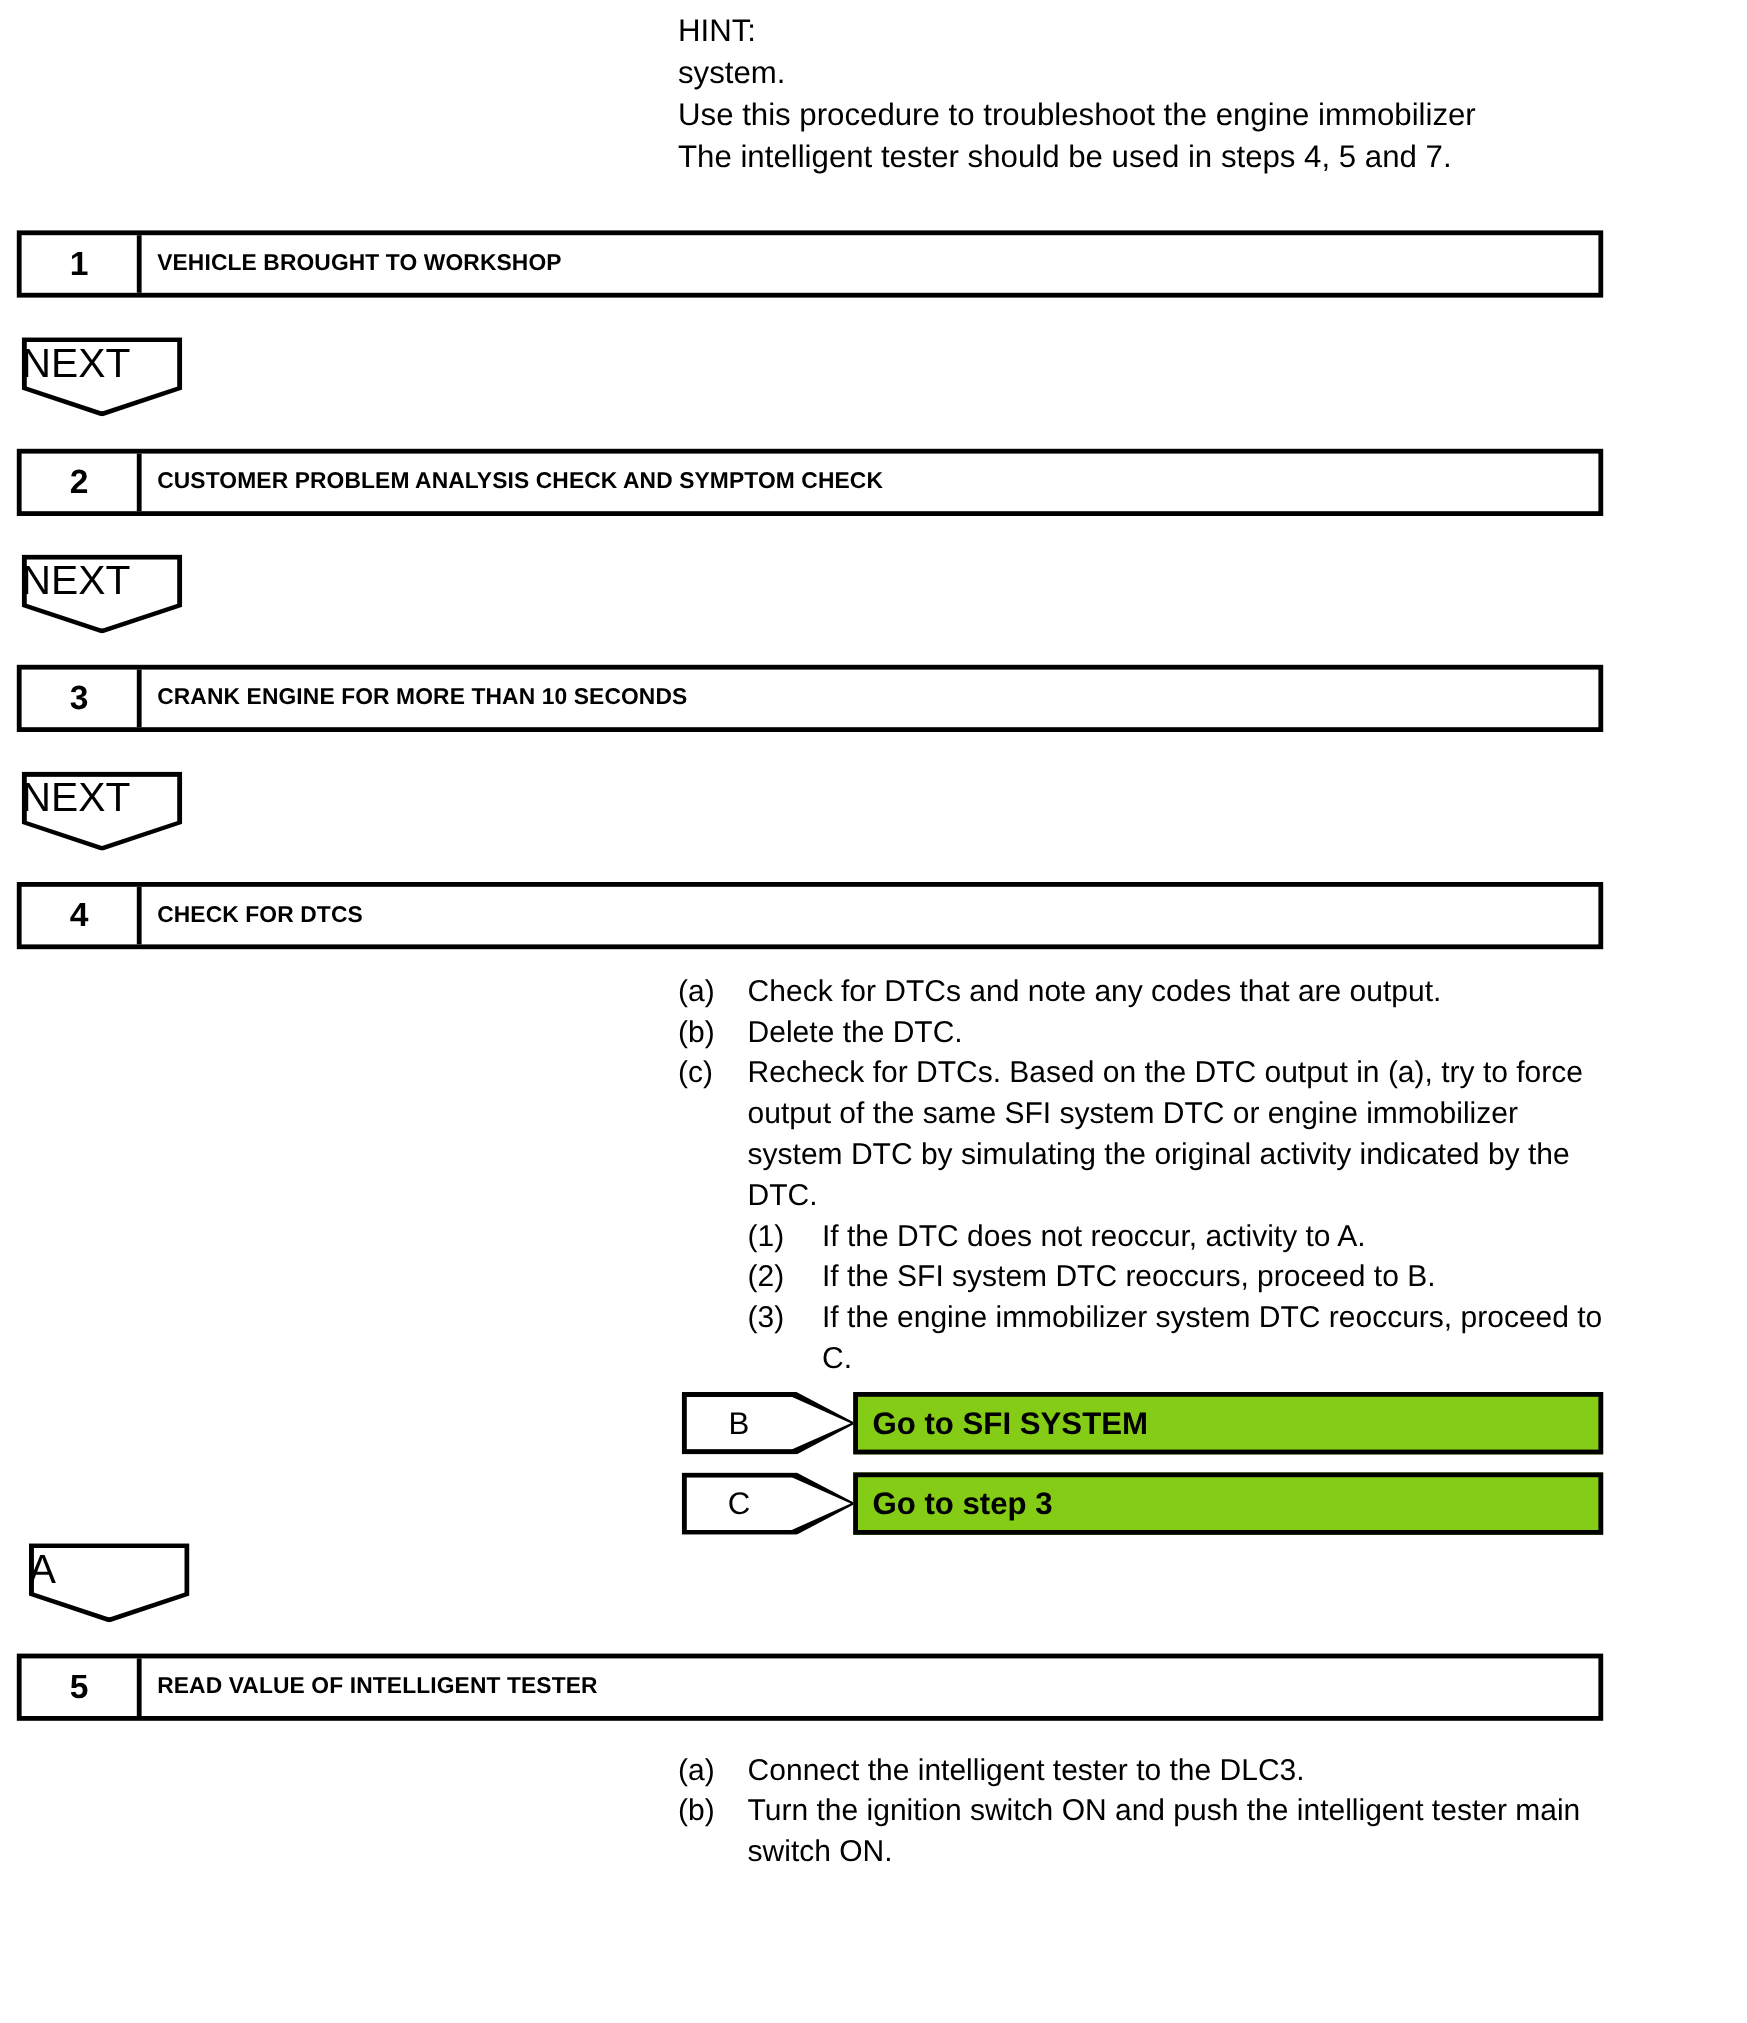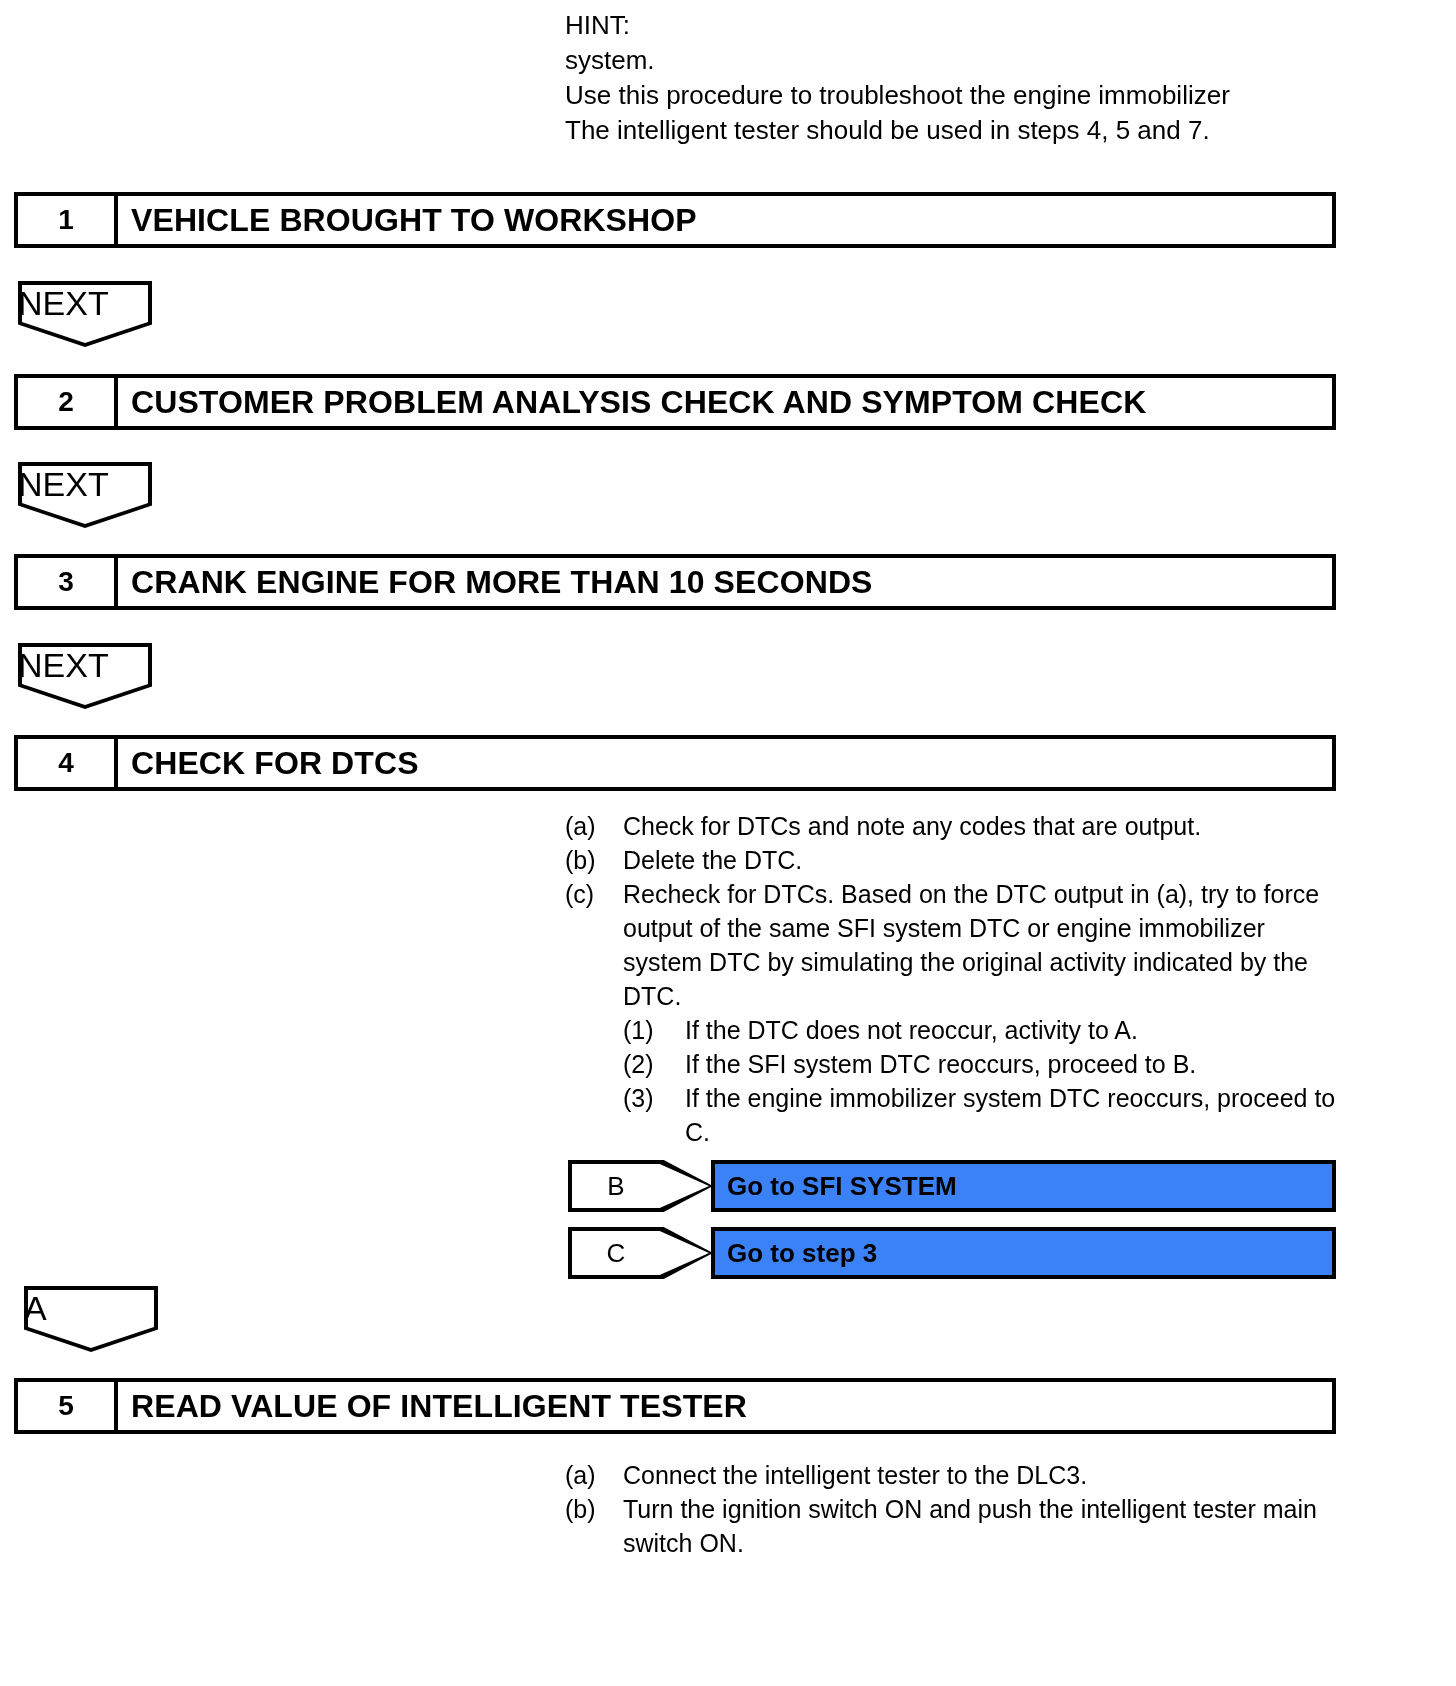--- a/index.html
+++ b/index.html
@@ -49,21 +49,21 @@
     justify-content: center;
     font-size: 28px;
     font-weight: bold;
     box-sizing: border-box;
   }
   .step-title {
     flex: 1;
     display: flex;
     align-items: center;
     padding-left: 13px;
-    font-size: 32px;
+    font-size: 19px;
     font-weight: bold;
     letter-spacing: 0.1px;
     box-sizing: border-box;
   }
 
   
   .pent-down {
     position: absolute;
     width: 134px;
     height: 66px;
@@ -161,21 +161,21 @@
     top: 0;
     width: 625px;
     height: 52px;
     border: 4px solid #000;
     box-sizing: border-box;
     display: flex;
     align-items: center;
     padding-left: 12px;
     font-size: 26px;
     font-weight: bold;
-    background: #3b82f6;
+    background: #84cc16;
   }
 </style>
 </head>
 <body>
 
 <div class="hint-block">
   <div class="hint-line">HINT:</div>
   <div class="hint-line">system.</div>
   <div class="hint-line">Use this procedure to troubleshoot the engine immobilizer</div>
   <div class="hint-line">The intelligent tester should be used in steps 4, 5 and 7.</div>

